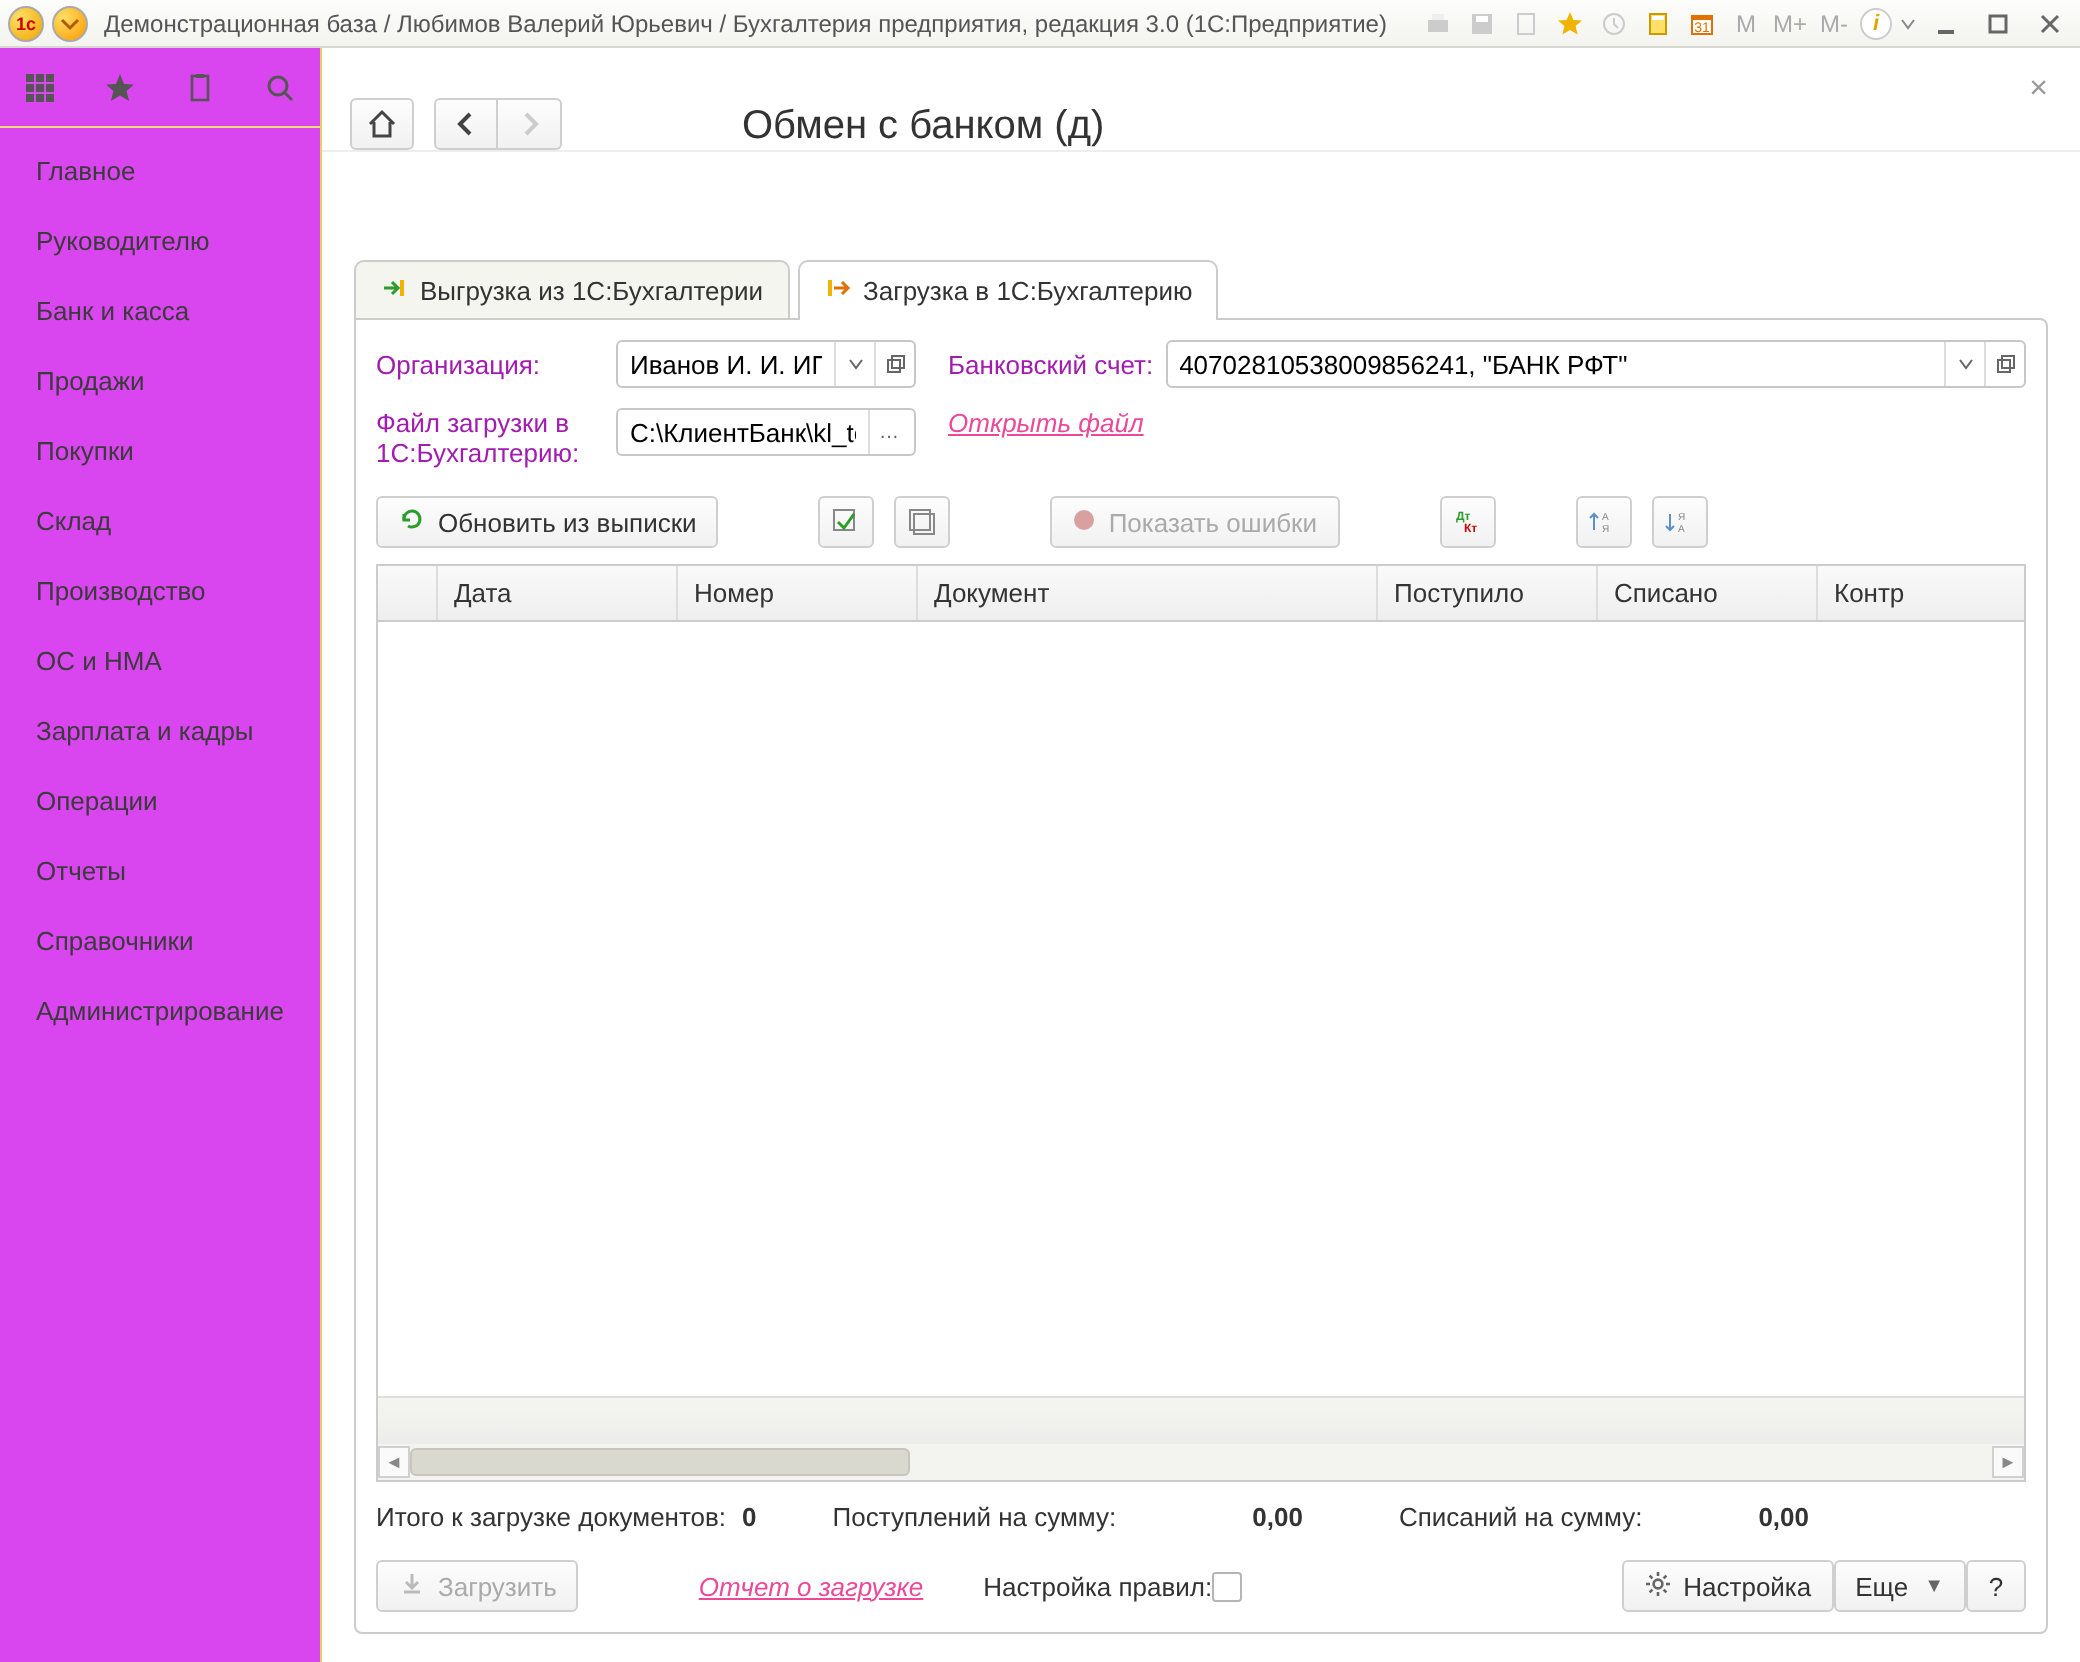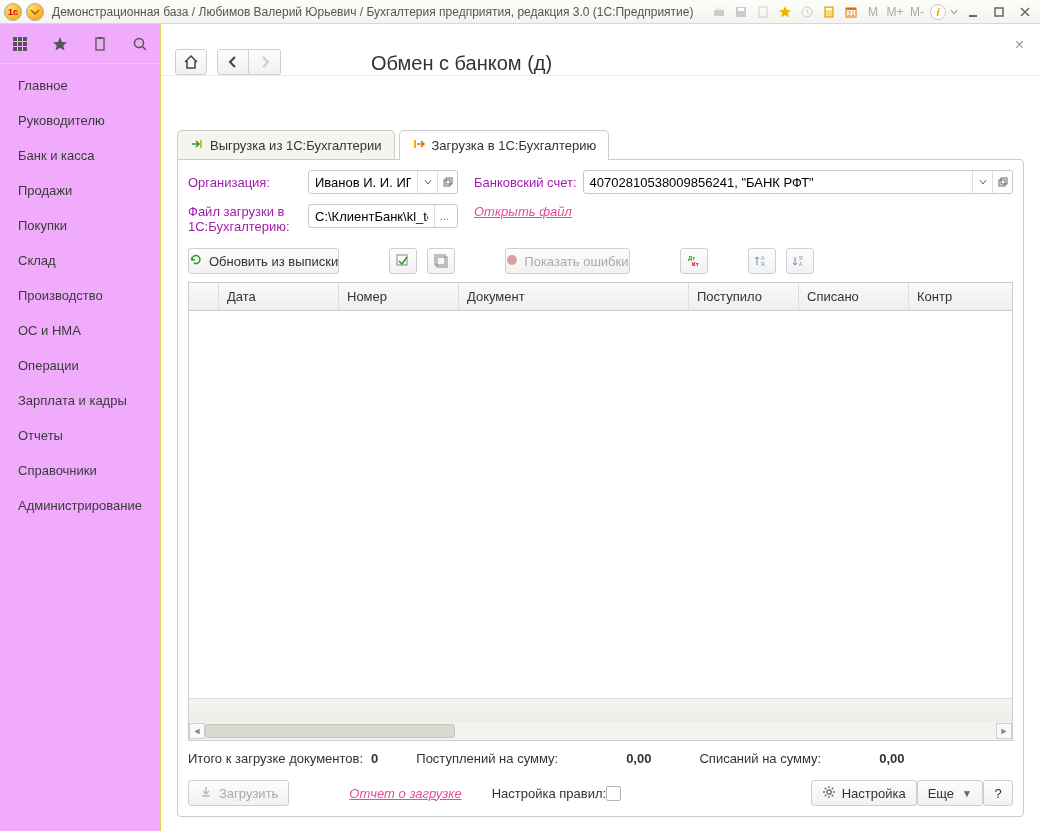--- a/index.html
+++ b/index.html
@@ -64,21 +64,21 @@
     display:flex;align-items:center;justify-content:center;
     font-style:italic;font-weight:bold;color:#e0a500;font-size:11px;
   }
   
   .app-body {
     display: flex;
     height: 807px; 
   }
   .sidebar {
     width: 161px;
-    background: #f0abfc;
+    background: #d946ef;
     border-right: 1px solid #e6cf62;
     display: flex;
     flex-direction: column;
   }
   .sidebar-top {
     height: 40px;
     display: flex;
     align-items: center;
     justify-content: space-around;
     border-bottom: 1px solid #f1dc80;
@@ -204,21 +204,21 @@
     align-items: center;
     padding: 4px 10px 8px 10px;
     gap: 10px;
   }
   .tbtn {
     height: 26px;
     border: 1px solid #cfcfcf;
     border-radius: 3px;
     background: linear-gradient(#fdfdfd, #f1f1f1);
     display: flex; align-items: center; justify-content:center;
-    padding: 0 0; gap: 6px;
+    padding: 0 10px; gap: 6px;
     font-size: 13px; color: #333;
     cursor: pointer;
   }
   .tbtn.icon-only { padding: 0; width: 28px; }
   .tbtn.disabled { color: #aaa; }
   
   .table-wrap {
     flex: 1;
     margin: 0 10px;
     border: 1px solid #ccc;
@@ -407,22 +407,22 @@
     </div>
     <div class="side-menu">
       <div class="side-item">Главное</div>
       <div class="side-item">Руководителю</div>
       <div class="side-item">Банк и касса</div>
       <div class="side-item">Продажи</div>
       <div class="side-item">Покупки</div>
       <div class="side-item">Склад</div>
       <div class="side-item">Производство</div>
       <div class="side-item">ОС и НМА</div>
+      <div class="side-item">Зарплата и кадры</div>
       <div class="side-item">Операции</div>
-      <div class="side-item">Зарплата и кадры</div>
       <div class="side-item">Отчеты</div>
       <div class="side-item">Справочники</div>
       <div class="side-item">Администрирование</div>
     </div>
   </div>
 
   <div class="main">
     <div class="main-header">
       <div class="nav-btn">
           <svg width="16" height="16" viewBox="0 0 16 16">

